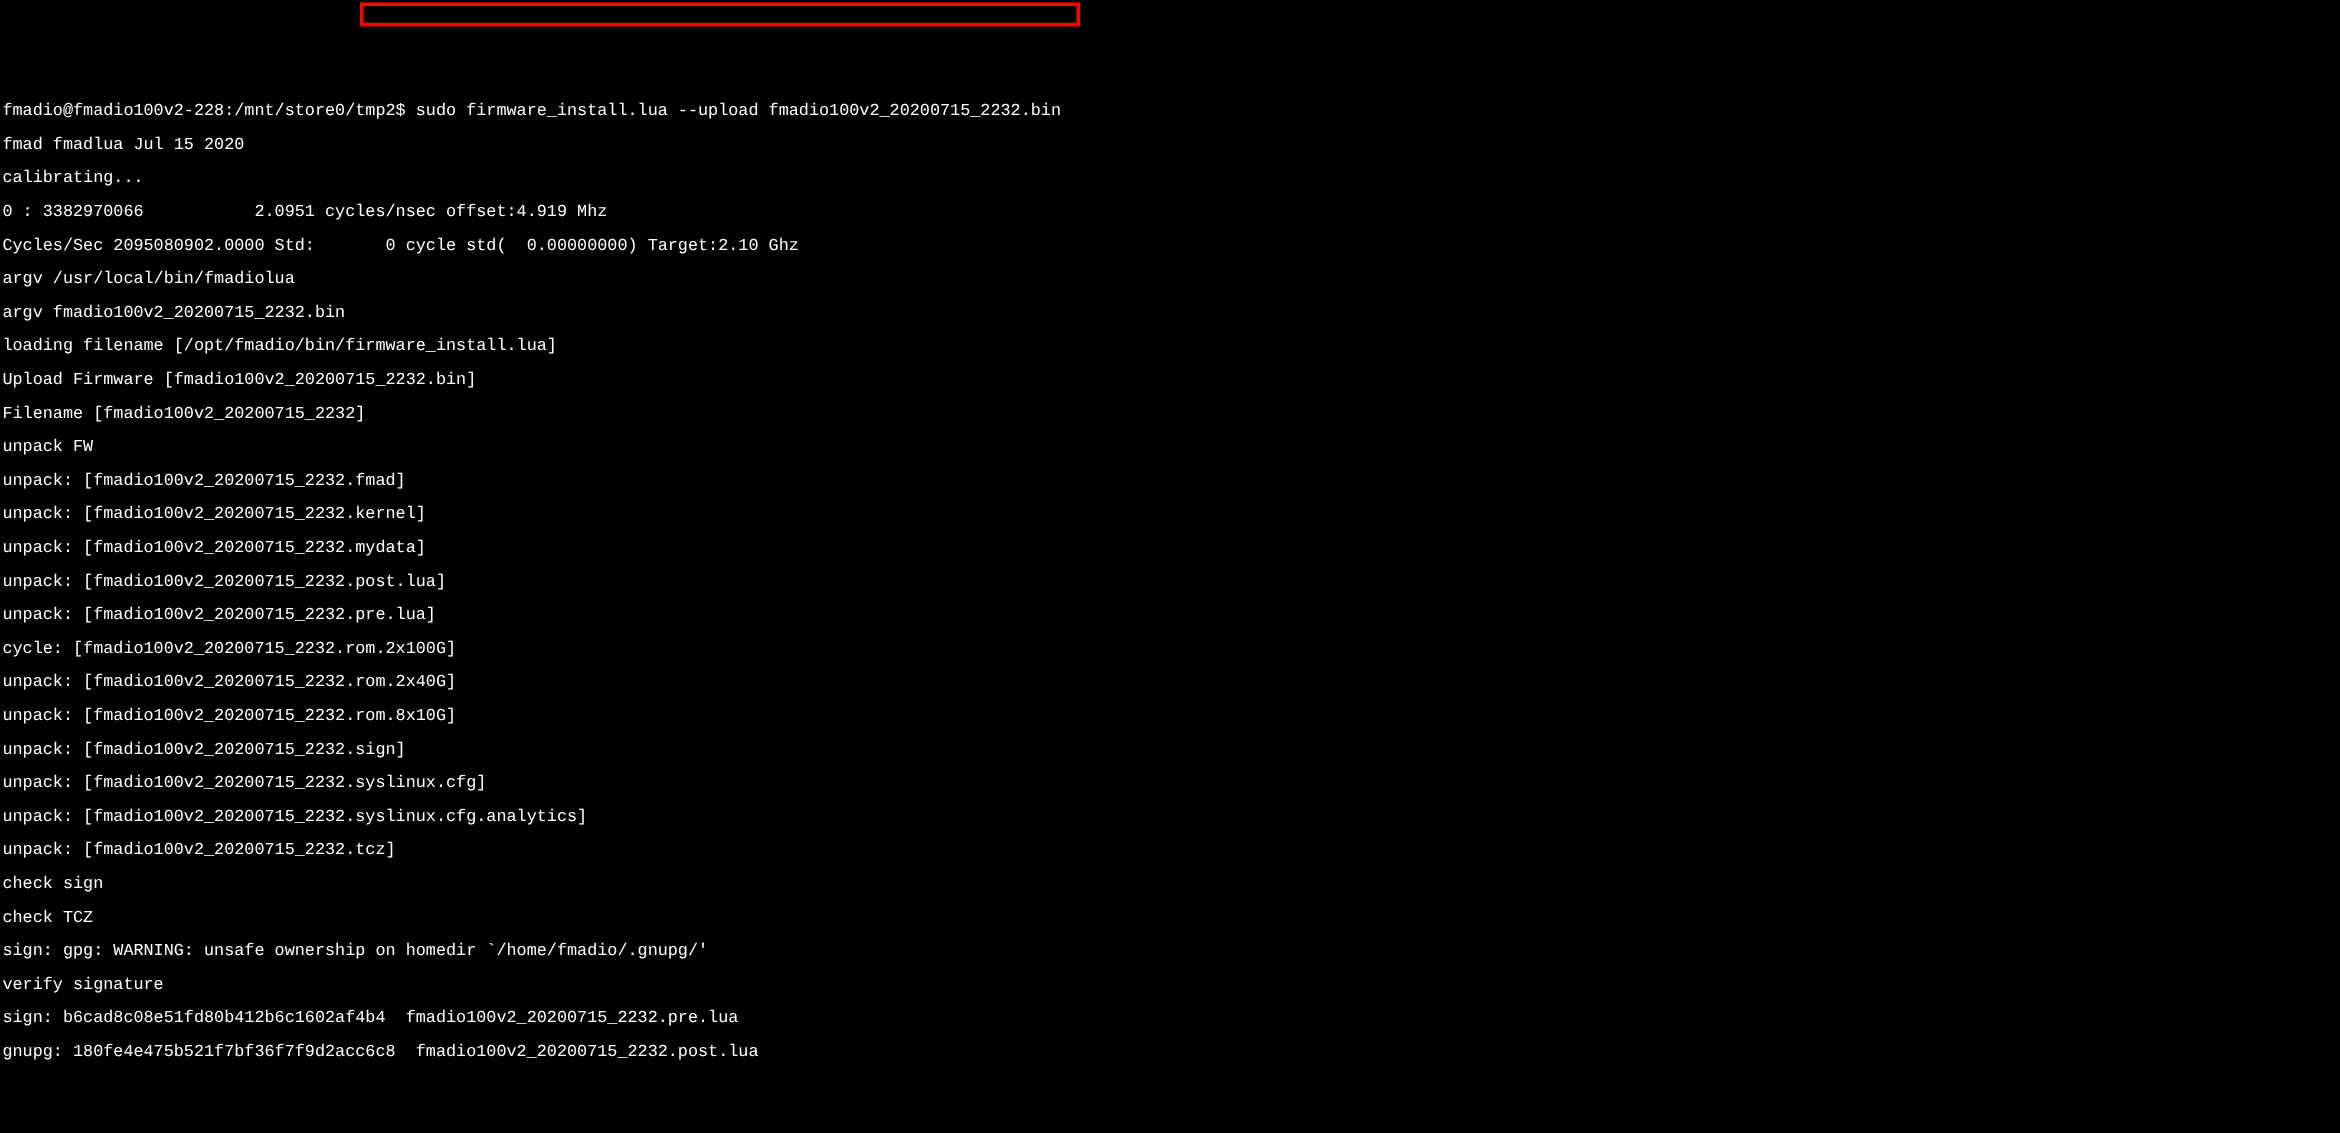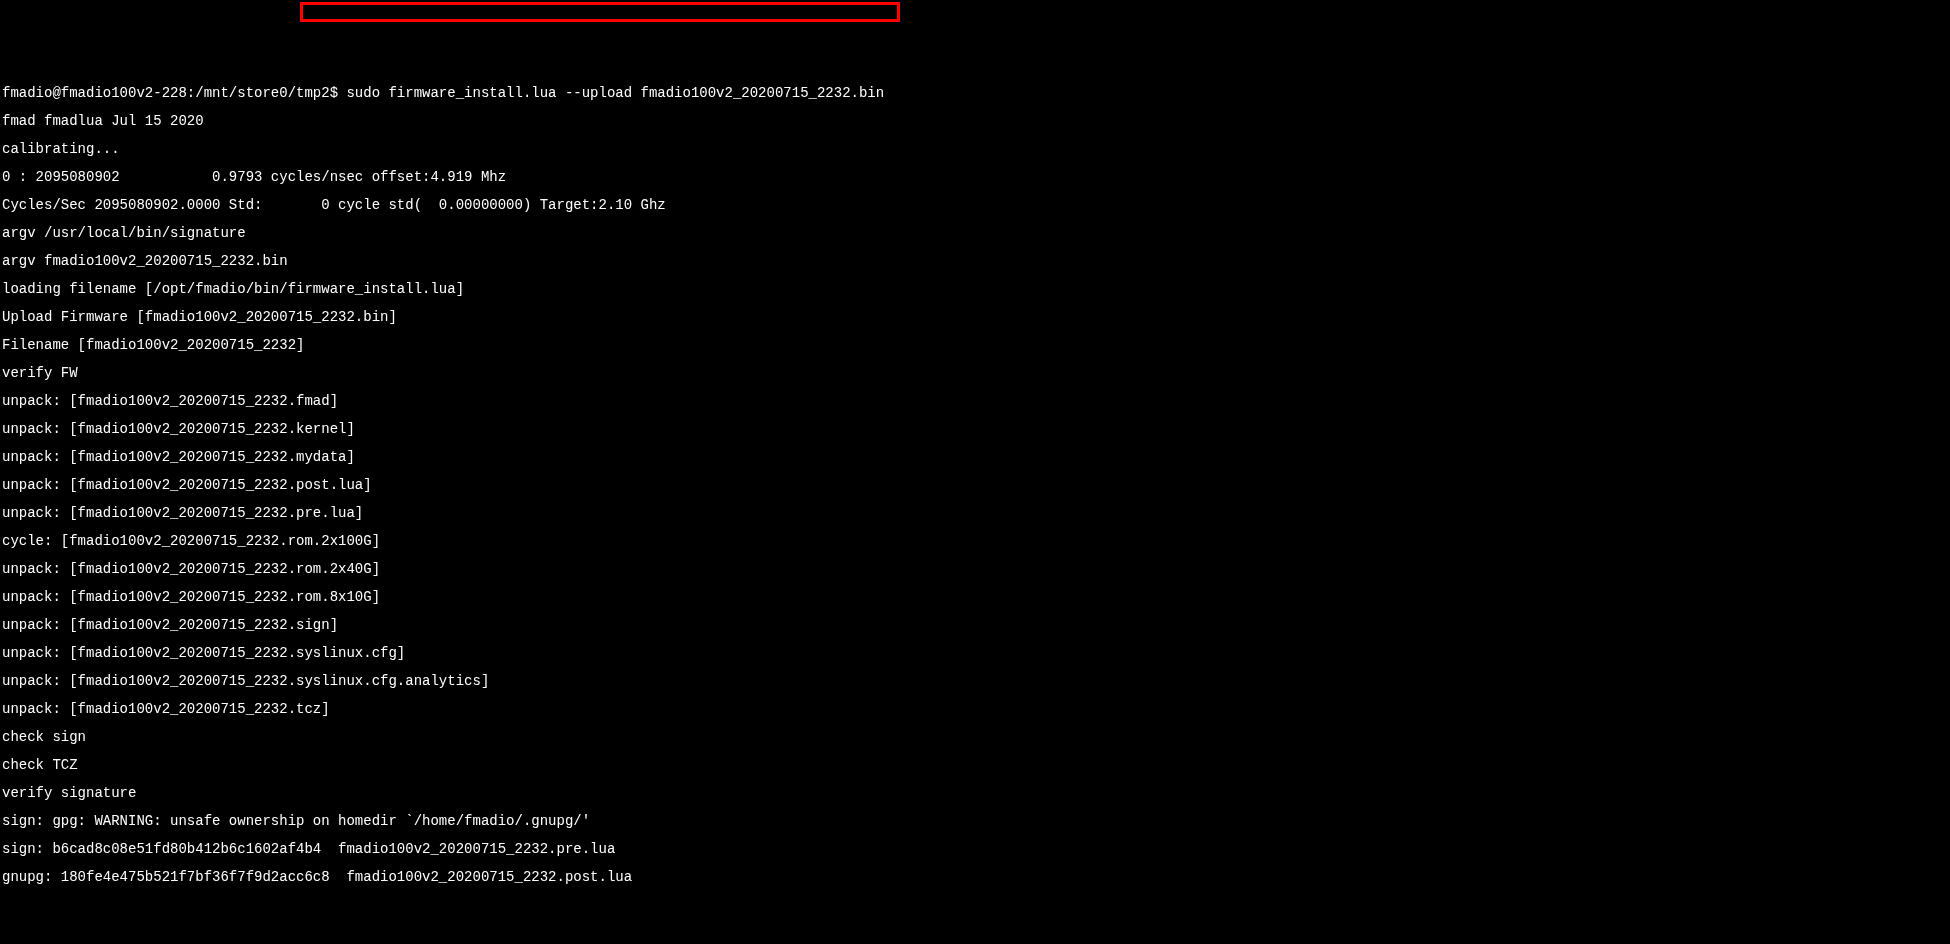--- a/index.html
+++ b/index.html
@@ -34,44 +34,44 @@
 </head>
 <body>
 
 
 
 <div class="highlight-box"></div>
 <div>
 <div class="line">fmadio@fmadio100v2-228:/mnt/store0/tmp2$ sudo firmware_install.lua --upload fmadio100v2_20200715_2232.bin</div>
 <div class="line">fmad fmadlua Jul 15 2020</div>
 <div class="line">calibrating...</div>
-<div class="line">0 : 2095080902           0.9793 cycles/nsec offset:4.919 Mhz</div>
+<div class="line">0 : 3382970066           2.0951 cycles/nsec offset:4.919 Mhz</div>
 <div class="line">Cycles/Sec 2095080902.0000 Std:       0 cycle std(  0.00000000) Target:2.10 Ghz</div>
-<div class="line">argv /usr/local/bin/signature</div>
+<div class="line">argv /usr/local/bin/fmadiolua</div>
 <div class="line">argv fmadio100v2_20200715_2232.bin</div>
 <div class="line">loading filename [/opt/fmadio/bin/firmware_install.lua]</div>
 <div class="line">Upload Firmware [fmadio100v2_20200715_2232.bin]</div>
 <div class="line">Filename [fmadio100v2_20200715_2232]</div>
-<div class="line">verify FW</div>
+<div class="line">unpack FW</div>
 <div class="line">unpack: [fmadio100v2_20200715_2232.fmad]</div>
 <div class="line">unpack: [fmadio100v2_20200715_2232.kernel]</div>
 <div class="line">unpack: [fmadio100v2_20200715_2232.mydata]</div>
 <div class="line">unpack: [fmadio100v2_20200715_2232.post.lua]</div>
 <div class="line">unpack: [fmadio100v2_20200715_2232.pre.lua]</div>
 <div class="line">cycle: [fmadio100v2_20200715_2232.rom.2x100G]</div>
 <div class="line">unpack: [fmadio100v2_20200715_2232.rom.2x40G]</div>
 <div class="line">unpack: [fmadio100v2_20200715_2232.rom.8x10G]</div>
 <div class="line">unpack: [fmadio100v2_20200715_2232.sign]</div>
 <div class="line">unpack: [fmadio100v2_20200715_2232.syslinux.cfg]</div>
 <div class="line">unpack: [fmadio100v2_20200715_2232.syslinux.cfg.analytics]</div>
 <div class="line">unpack: [fmadio100v2_20200715_2232.tcz]</div>
 <div class="line">check sign</div>
 <div class="line">check TCZ</div>
+<div class="line">sign: gpg: WARNING: unsafe ownership on homedir `/home/fmadio/.gnupg/'</div>
 <div class="line">verify signature</div>
-<div class="line">sign: gpg: WARNING: unsafe ownership on homedir `/home/fmadio/.gnupg/'</div>
 <div class="line">sign: b6cad8c08e51fd80b412b6c1602af4b4  fmadio100v2_20200715_2232.pre.lua</div>
 <div class="line">gnupg: 180fe4e475b521f7bf36f7f9d2acc6c8  fmadio100v2_20200715_2232.post.lua</div>
 
 
 
 
 
 
 
 

